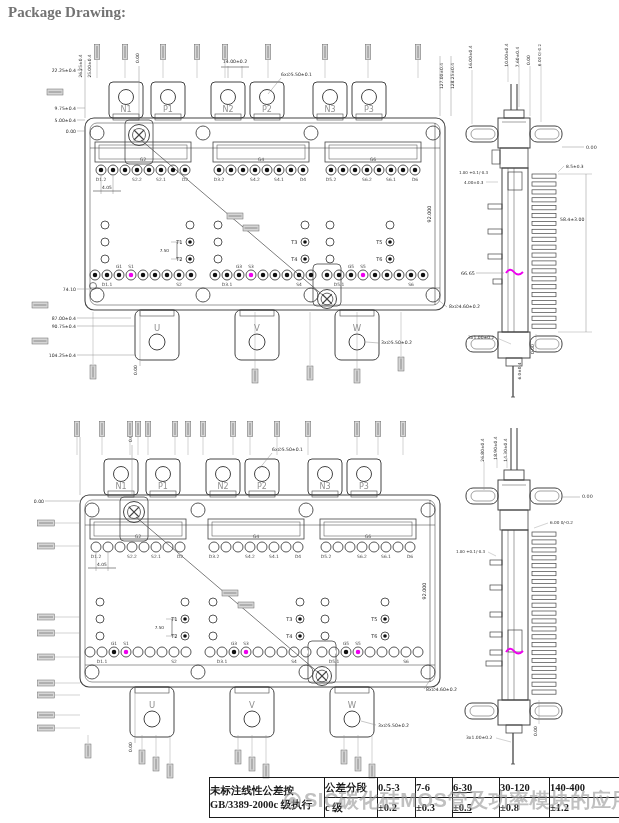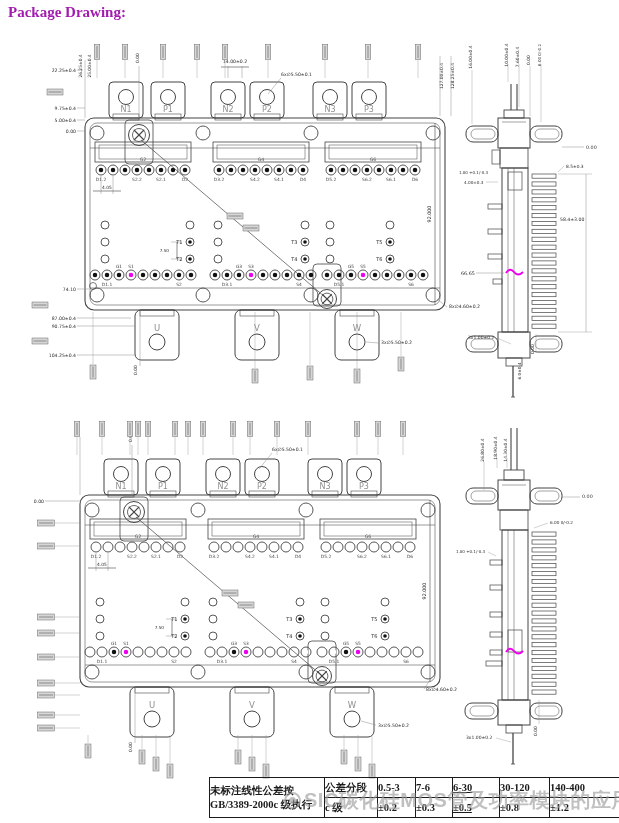--- a/index.html
+++ b/index.html
@@ -1,19 +1,19 @@
 <!DOCTYPE html>
 <html><head>
 <meta charset="utf-8">
 <style>
   html,body{margin:0;padding:0;background:#ffffff;}
   .page{position:relative;width:619px;height:823px;background:#fff;overflow:hidden;
         font-family:"Liberation Sans",sans-serif;}
   .title{position:absolute;left:8px;top:4px;margin:0;
-         font:bold 15px "Liberation Serif",serif;color:#a21caf;}
+         font:bold 15px "Liberation Serif",serif;color:#737373;}
   #dw{position:absolute;left:0;top:0;}
   svg text{font-family:"DejaVu Sans",sans-serif;}
   .tolwrap{position:absolute;left:209px;top:777px;}
   table.tol{border-collapse:collapse;table-layout:fixed;width:404px;}
   table.tol td{border:1.4px solid #1a1a1a;text-align:left;vertical-align:middle;
                font:bold 10.5px "Liberation Serif",serif;color:#1a1a1a;padding:0;height:19px;}
   td.note{width:114px;line-height:12px;}
   td.c1{width:52px;} td.c2{width:37px;} td.c3{width:36px;}
   td.c4{width:46px;text-decoration:underline;} td.c5{width:49px;margin-top:41px;} td.c6{width:70px;}
   .watermark{position:absolute;left:284px;top:787px;z-index:5;pointer-events:none;

